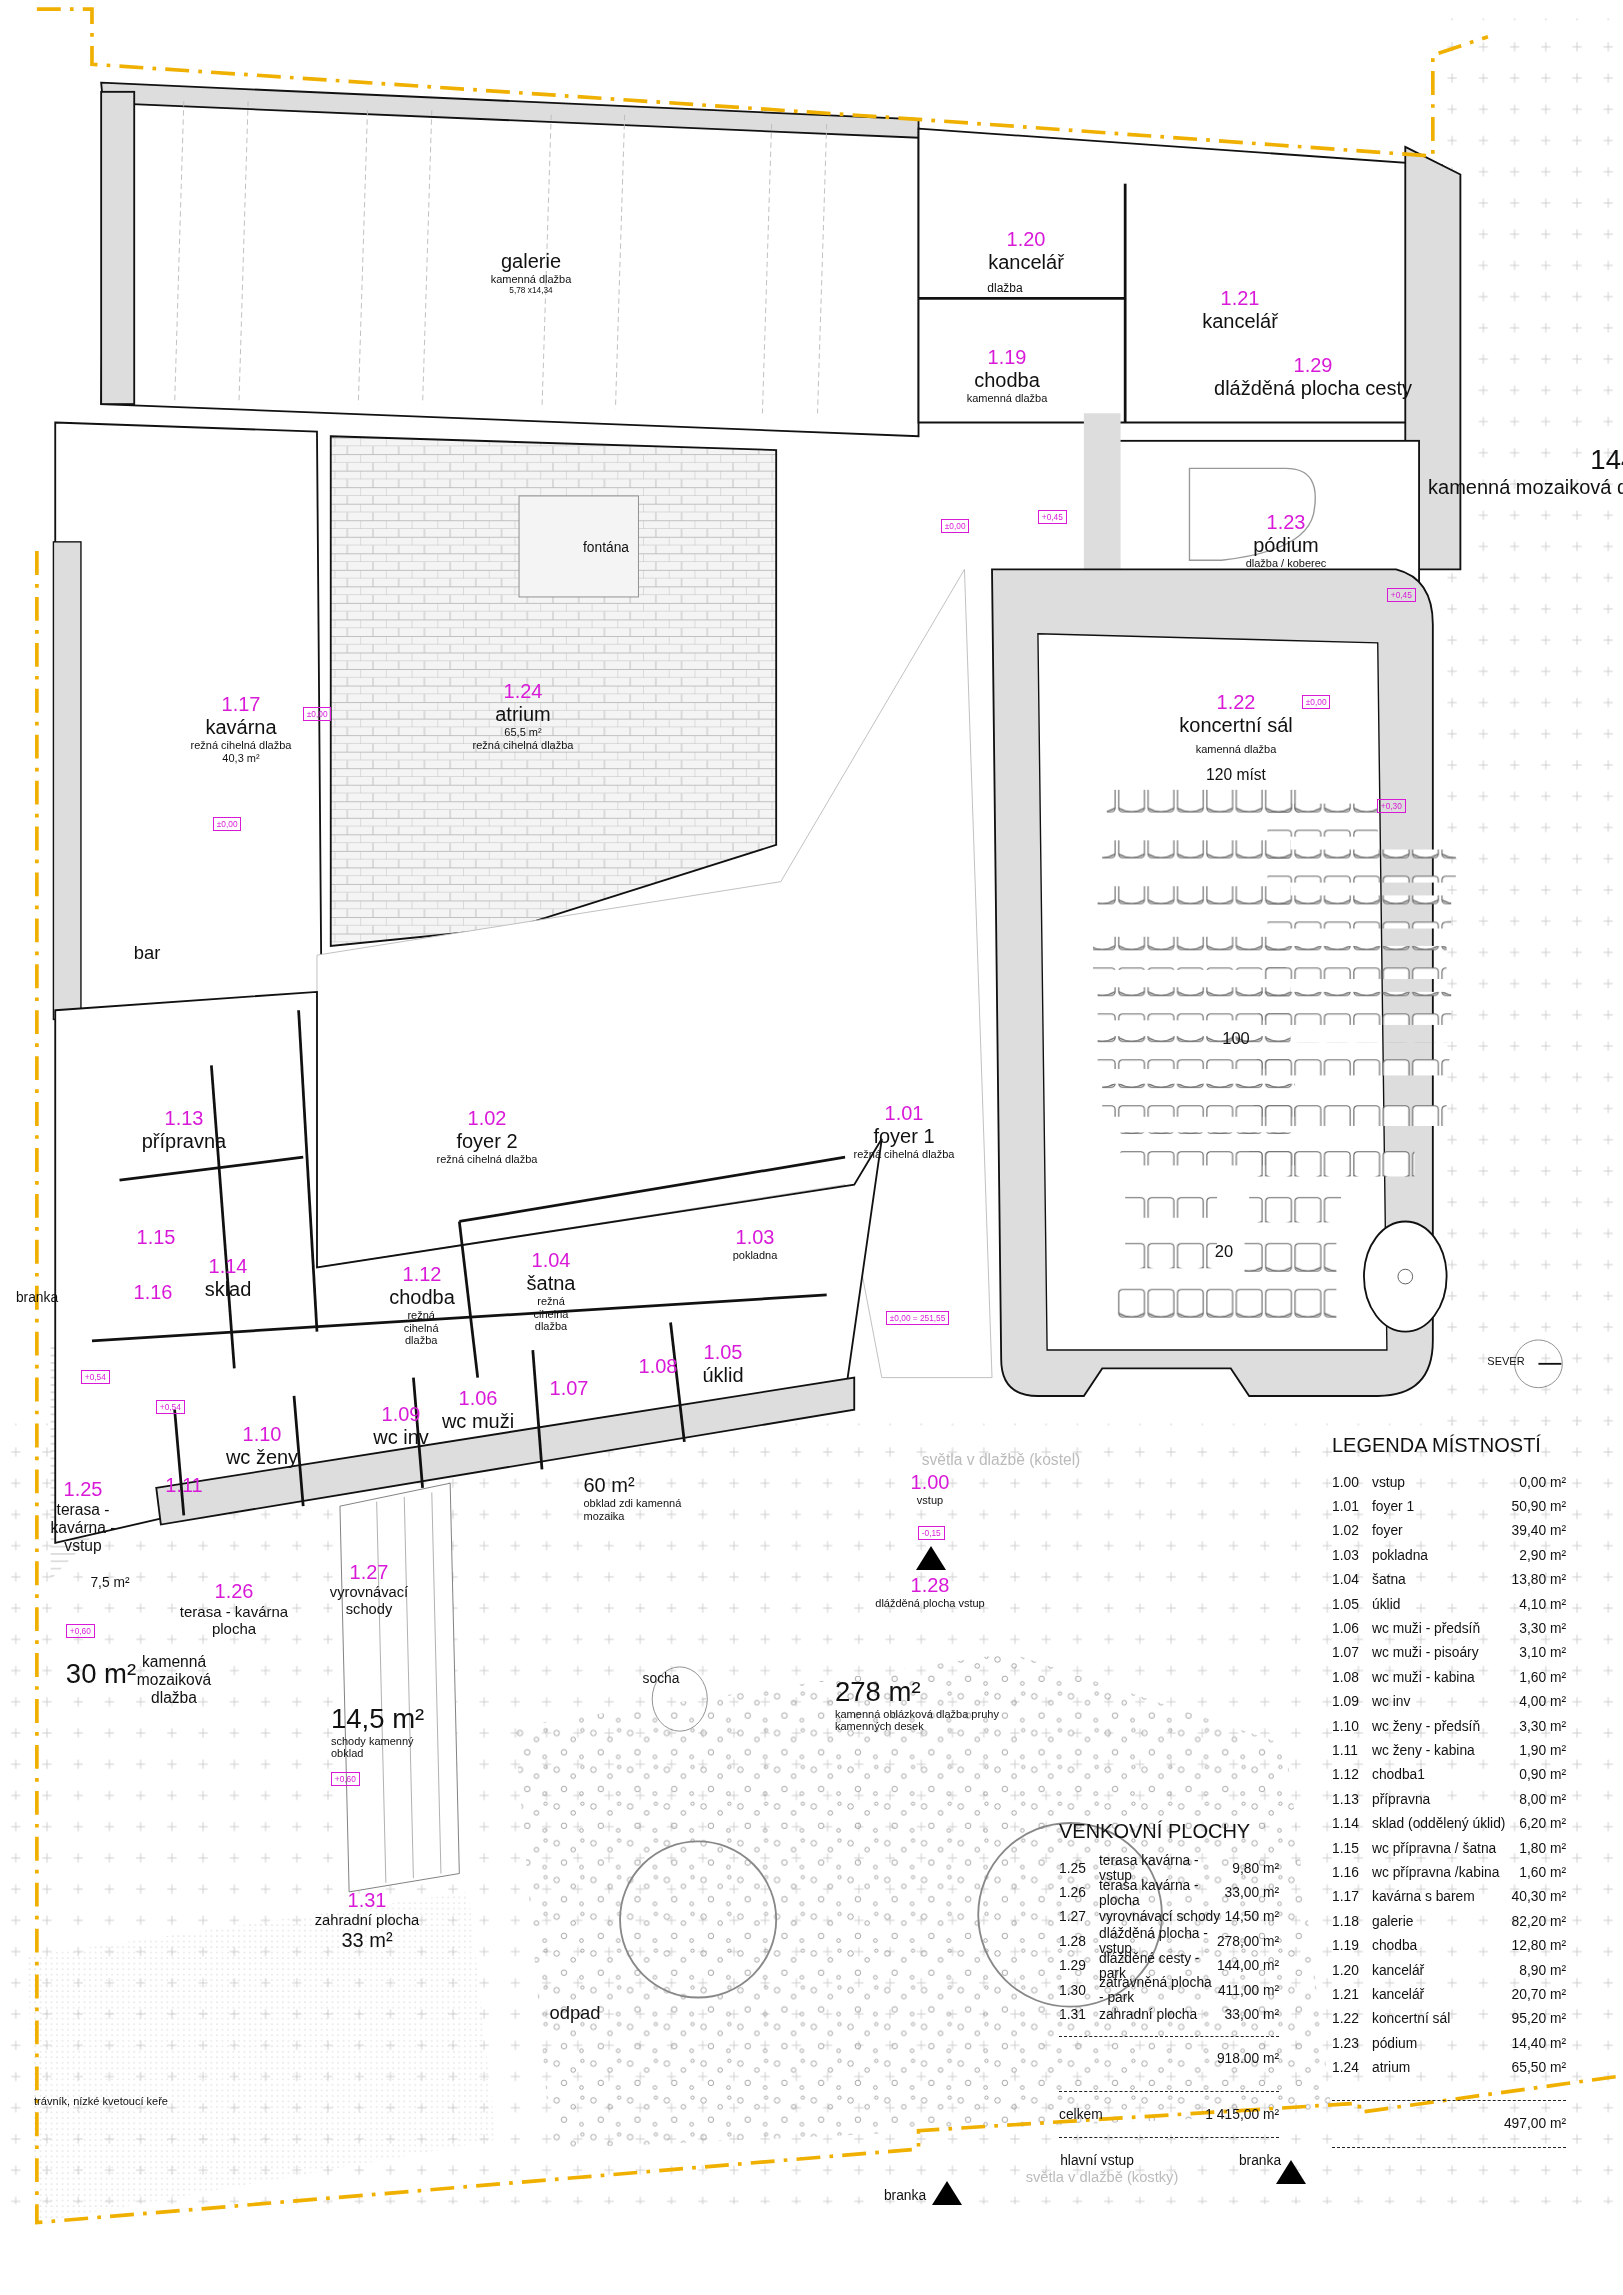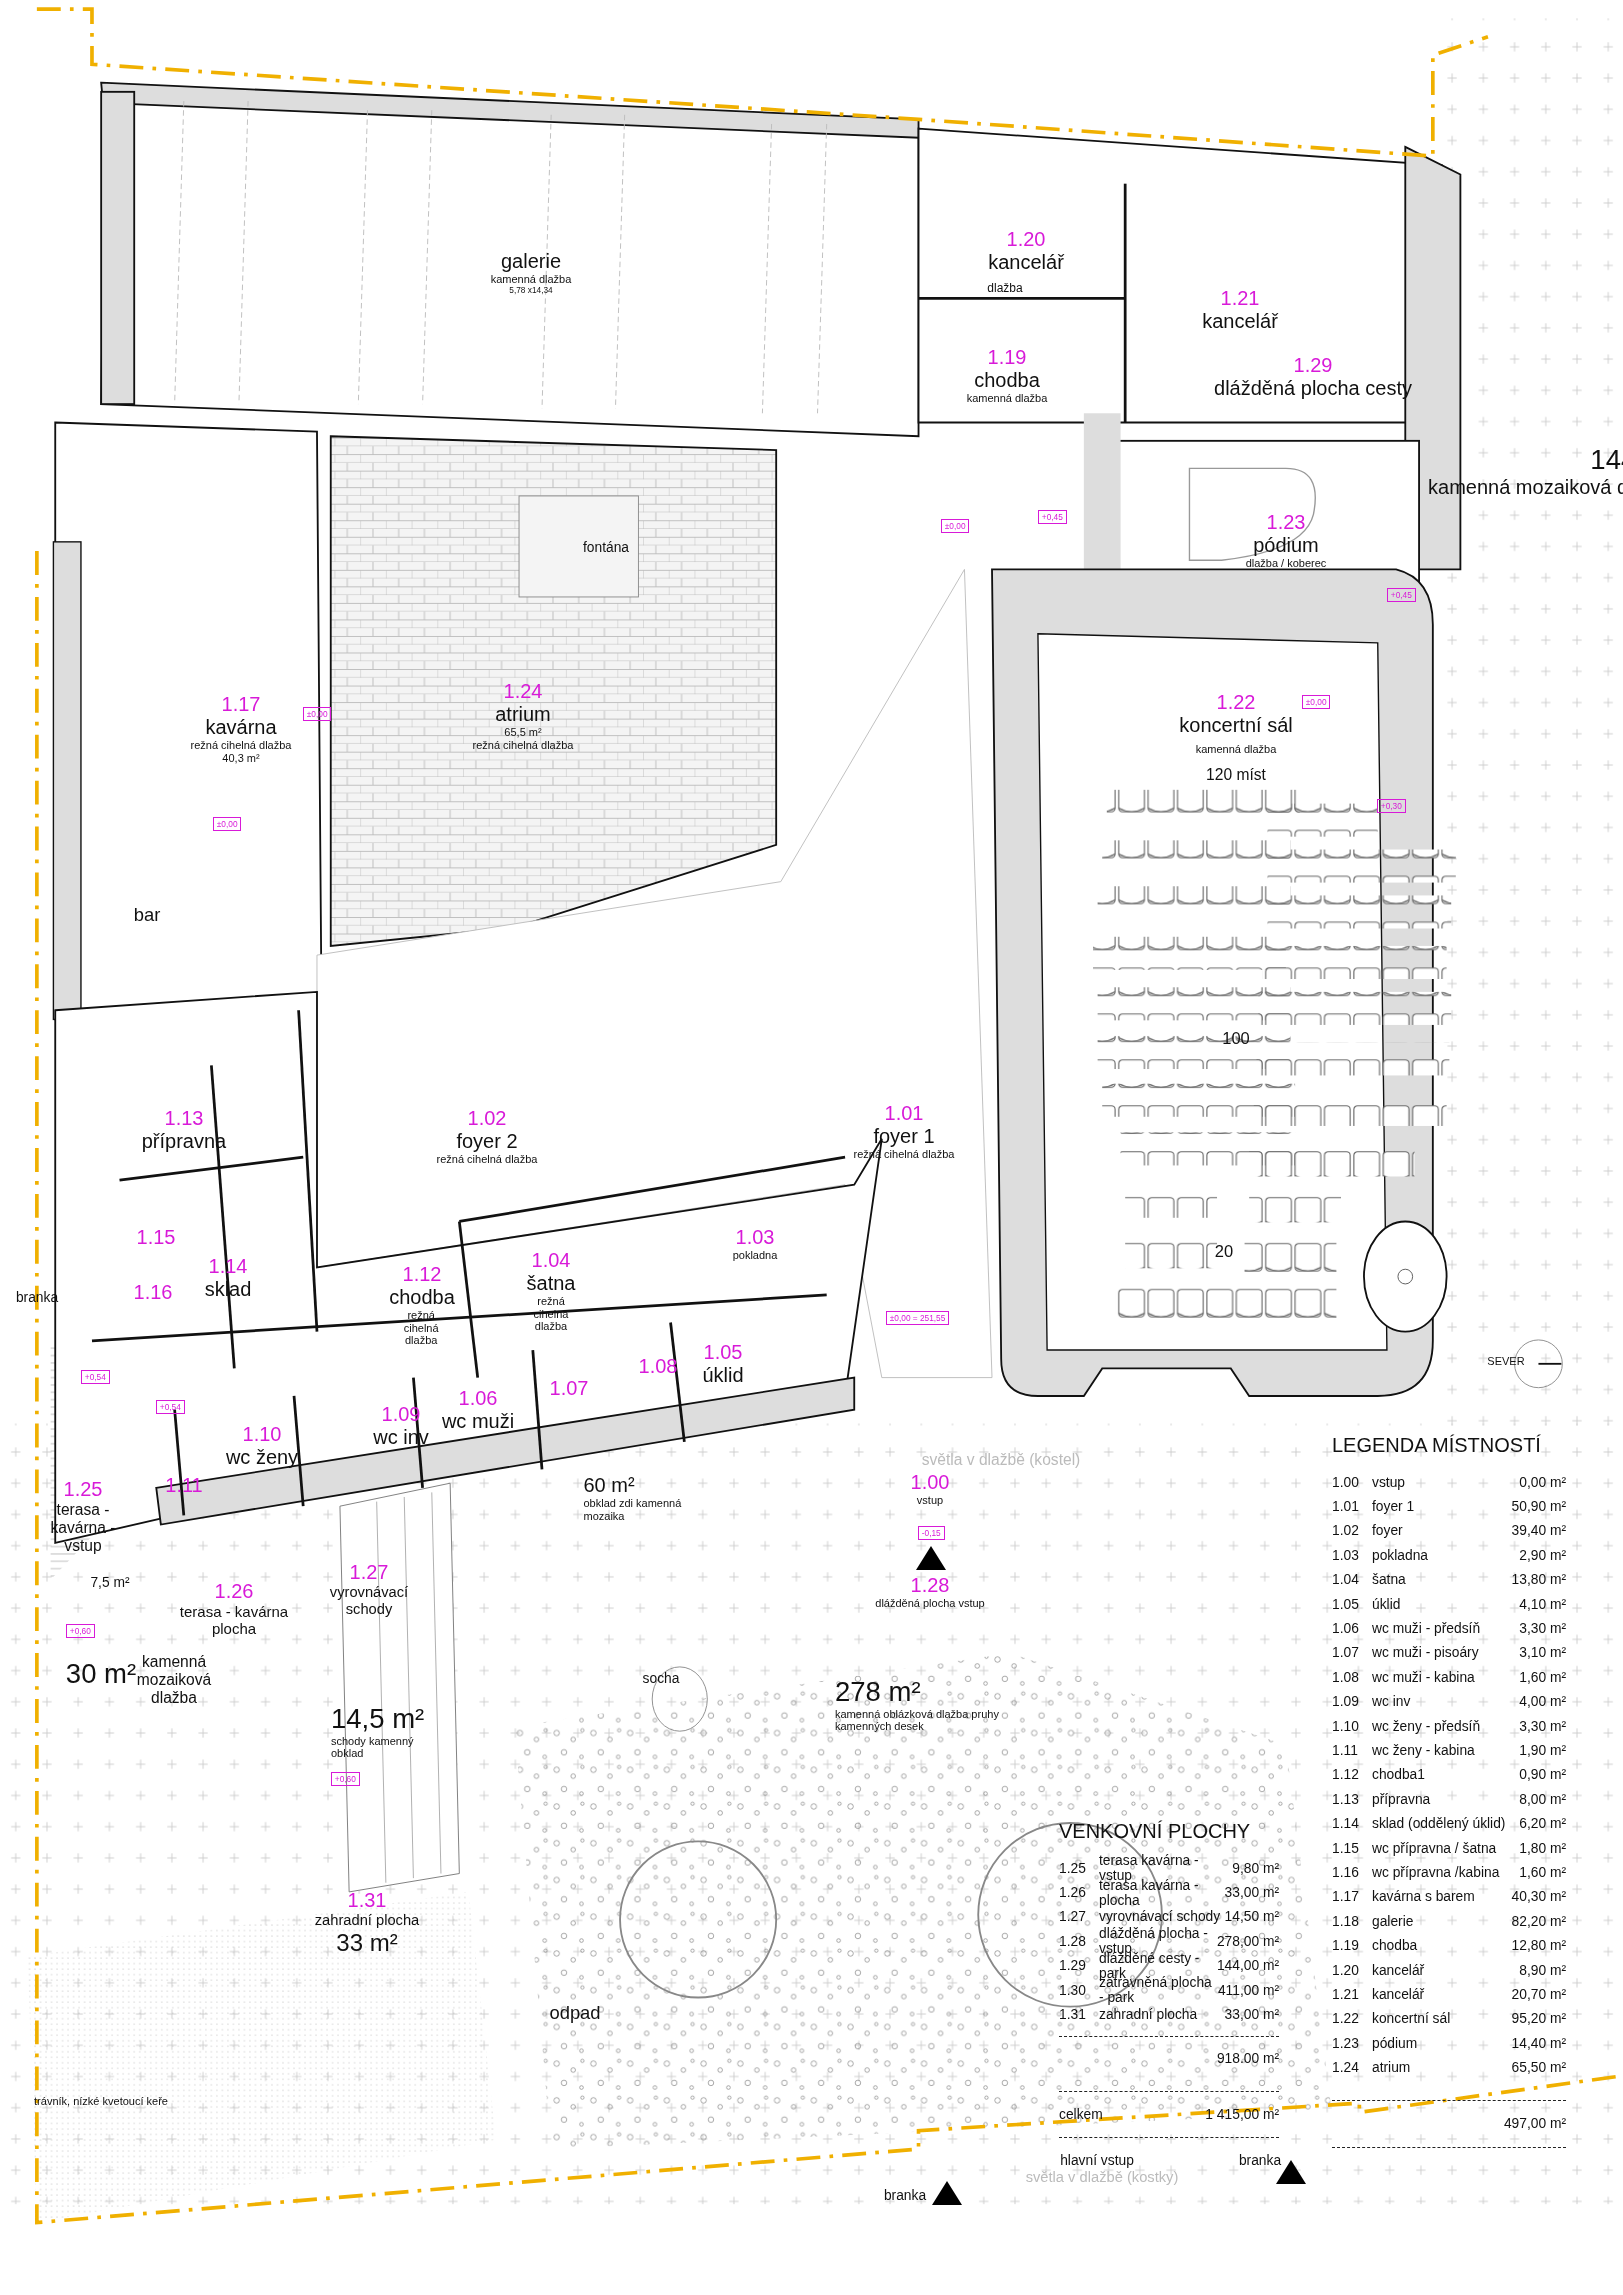--- a/index.html
+++ b/index.html
@@ -195,21 +195,21 @@
     <span class="nm">atrium</span>
     <span class="mat">65,5 m²</span>
     <span class="mat">režná cihelná dlažba</span>
 </div>
 <div class="lbl" style="left:241px;top:693px;">
   <span class="num">1.17</span>
     <span class="nm">kavárna</span>
     <span class="mat">režná cihelná dlažba</span>
     <span class="mat">40,3 m²</span>
 </div>
-<div class="lbl" style="left:147px;top:904px;font-size:18.4px">bar</div>
+<div class="lbl" style="left:147px;top:942px;font-size:18.4px">bar</div>
 <div class="lbl" style="left:487px;top:1107px;">
   <span class="num">1.02</span>
     <span class="nm">foyer 2</span>
     <span class="mat">režná cihelná dlažba</span>
 </div>
 <div class="lbl" style="left:904px;top:1102px;">
   <span class="num">1.01</span>
     <span class="nm">foyer 1</span>
     <span class="mat">režná cihelná dlažba</span>
 </div>
@@ -305,21 +305,21 @@
     <span class="mat" style="white-space:normal;width:83px;font-size:14.7px">vyrovnávací schody</span>
 </div>
 <div class="lbl" style="left:386px;top:1703px;text-align:left">
   <span class="big">14,5 m²</span>
     <span class="mat" style="white-space:normal;width:110px">schody kamenný obklad</span>
 </div>
 <div class="lbl" style="left:661px;top:1671px;font-size:13.8px">socha</div>
 <div class="lbl" style="left:367px;top:1889px;">
   <span class="num">1.31</span>
     <span class="mat" style="font-size:14.7px">zahradní plocha</span>
-    <span class="big" style="font-size:24px">33 m²</span>
+    <span class="big" style="font-size:20px">33 m²</span>
 </div>
 <div class="lbl" style="left:575px;top:2002px;font-size:18.4px">odpad</div>
 <div class="lbl" style="left:101px;top:2071px;margin-top:24px;">
   <span class="mat" style="white-space:normal;width:138px">trávník, nízké kvetoucí keře</span>
 </div>
 
 <div class="tag" style="left:1038px;top:510px">+0,45</div>
 <div class="tag" style="left:1387px;top:588px">+0,45</div>
 <div class="tag" style="left:941px;top:519px">±0,00</div>
 <div class="tag" style="left:1302px;top:695px">±0,00</div>

